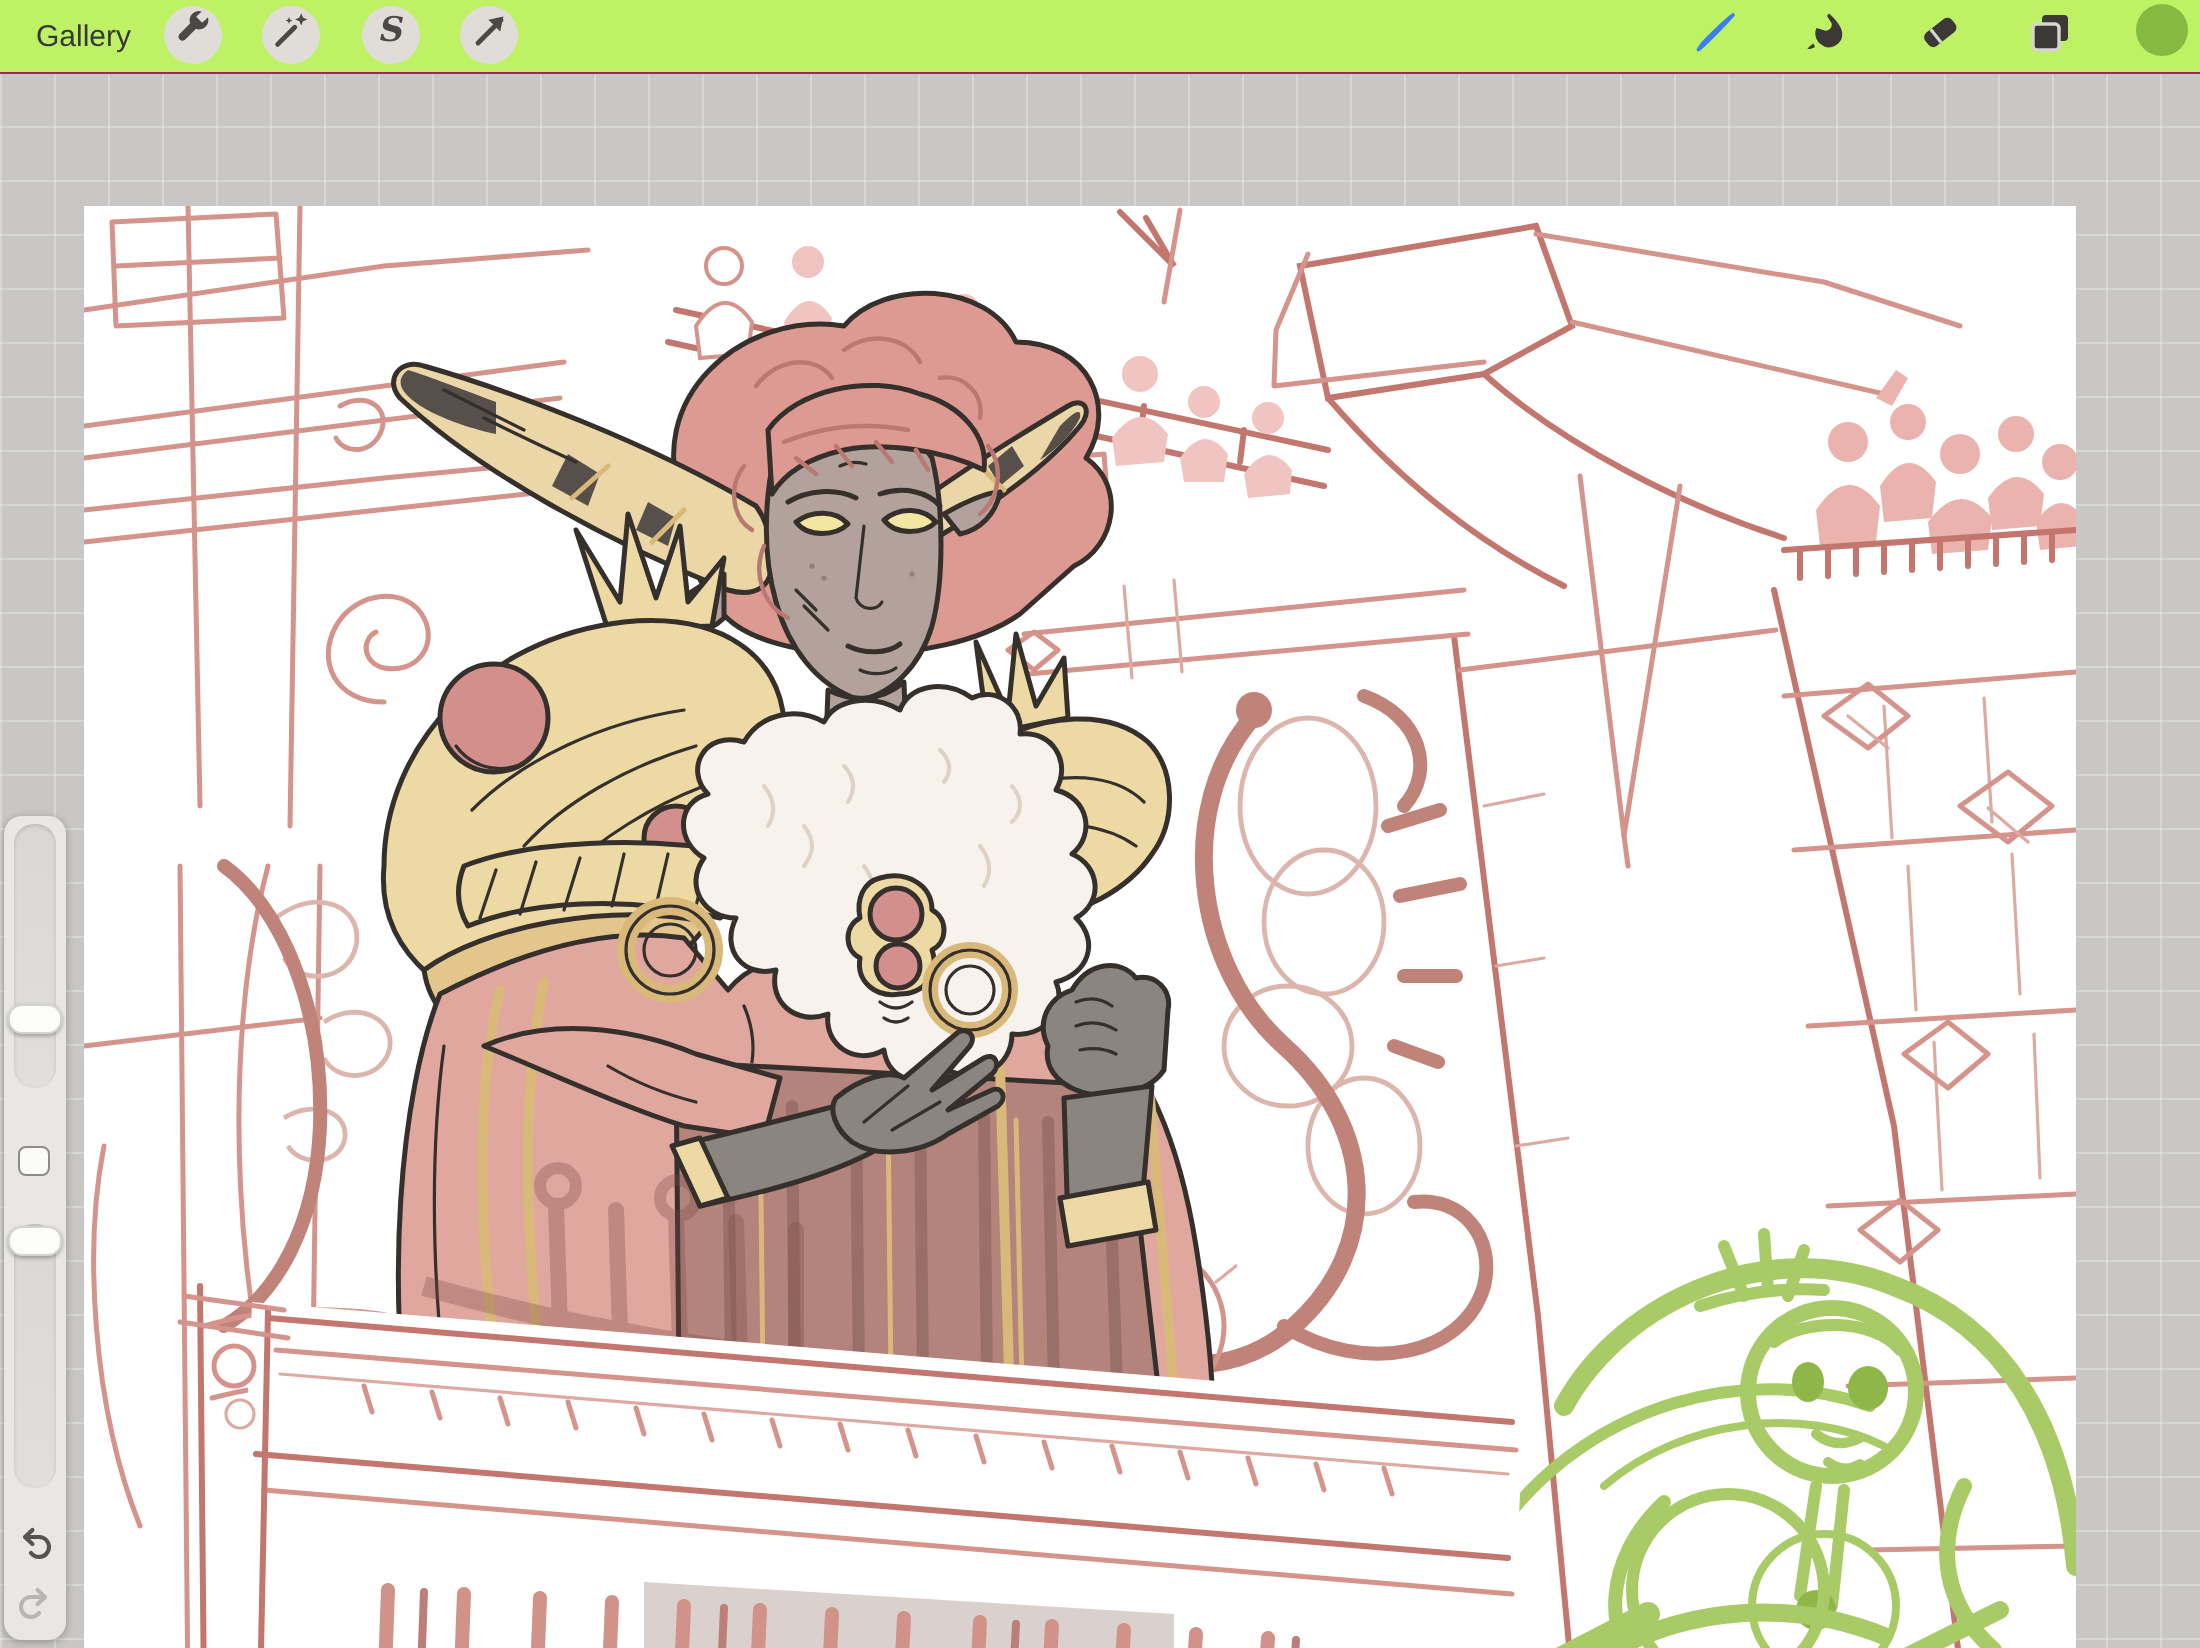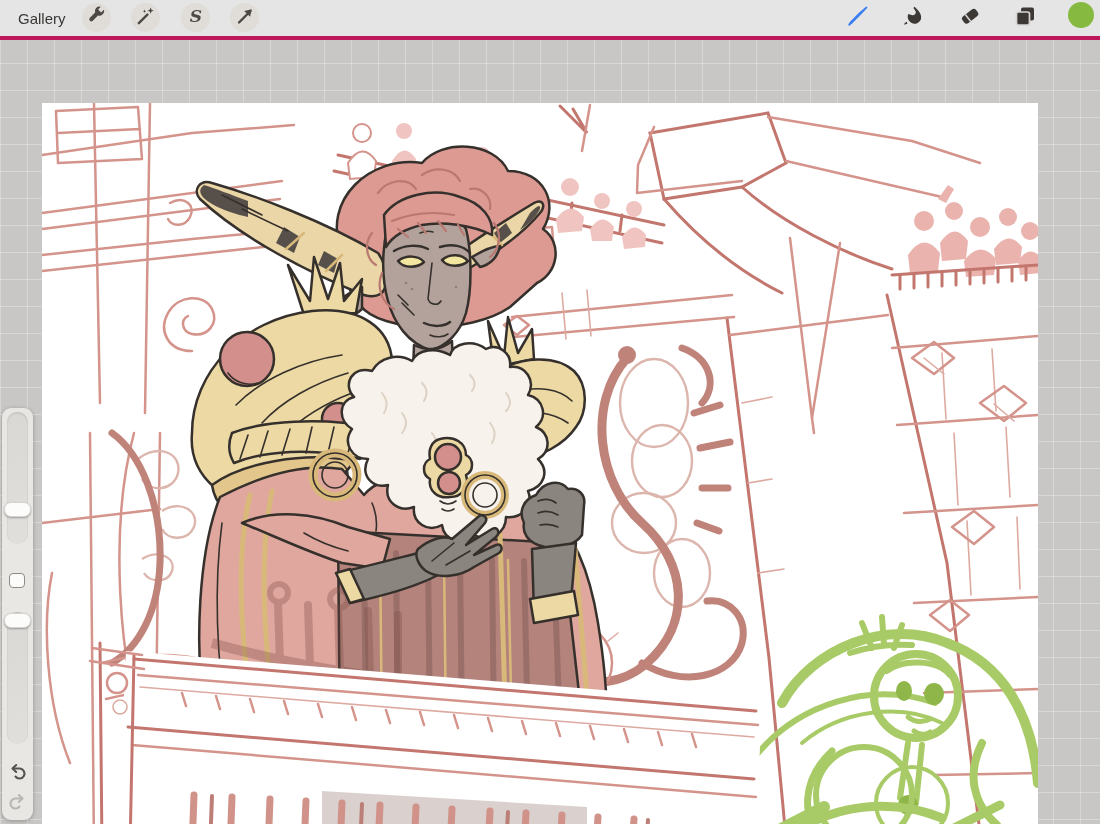--- a/index.html
+++ b/index.html
@@ -1,21 +1,21 @@
 <!DOCTYPE html>
 <html><head>
 <meta charset="utf-8">
 <style>
   html,body{margin:0;padding:0;width:1100px;height:824px;overflow:hidden;
     font-family:"Liberation Sans",sans-serif;-webkit-font-smoothing:antialiased;}
   .app{position:relative;width:1100px;height:824px;background:#c8c7c5;}
 
   
   .toolbar{position:absolute;left:0;top:0;width:1100px;height:36px;
-    background:#e5e5e5;border-bottom:4px solid #be185d;z-index:30;}
+    background:#bef264;border-bottom:1px solid #be185d;z-index:30;}
   .gallery-btn{position:absolute;left:18px;top:0;height:36px;display:flex;align-items:center;
     font-size:15px;color:#3a3836;cursor:default;}
   .tool-circle{position:absolute;top:3px;width:29px;height:29px;border-radius:50%;
     background:#e0ddd9;display:flex;align-items:center;justify-content:center;}
   .tool-plain{position:absolute;top:5px;width:26px;height:26px;display:flex;align-items:center;justify-content:center;}
 
   
   .workspace{position:absolute;left:0;top:36px;width:1100px;height:788px;
     background-color:#c8c7c5;
     background-image:linear-gradient(rgba(255,255,255,.28) 1px,transparent 1px),

